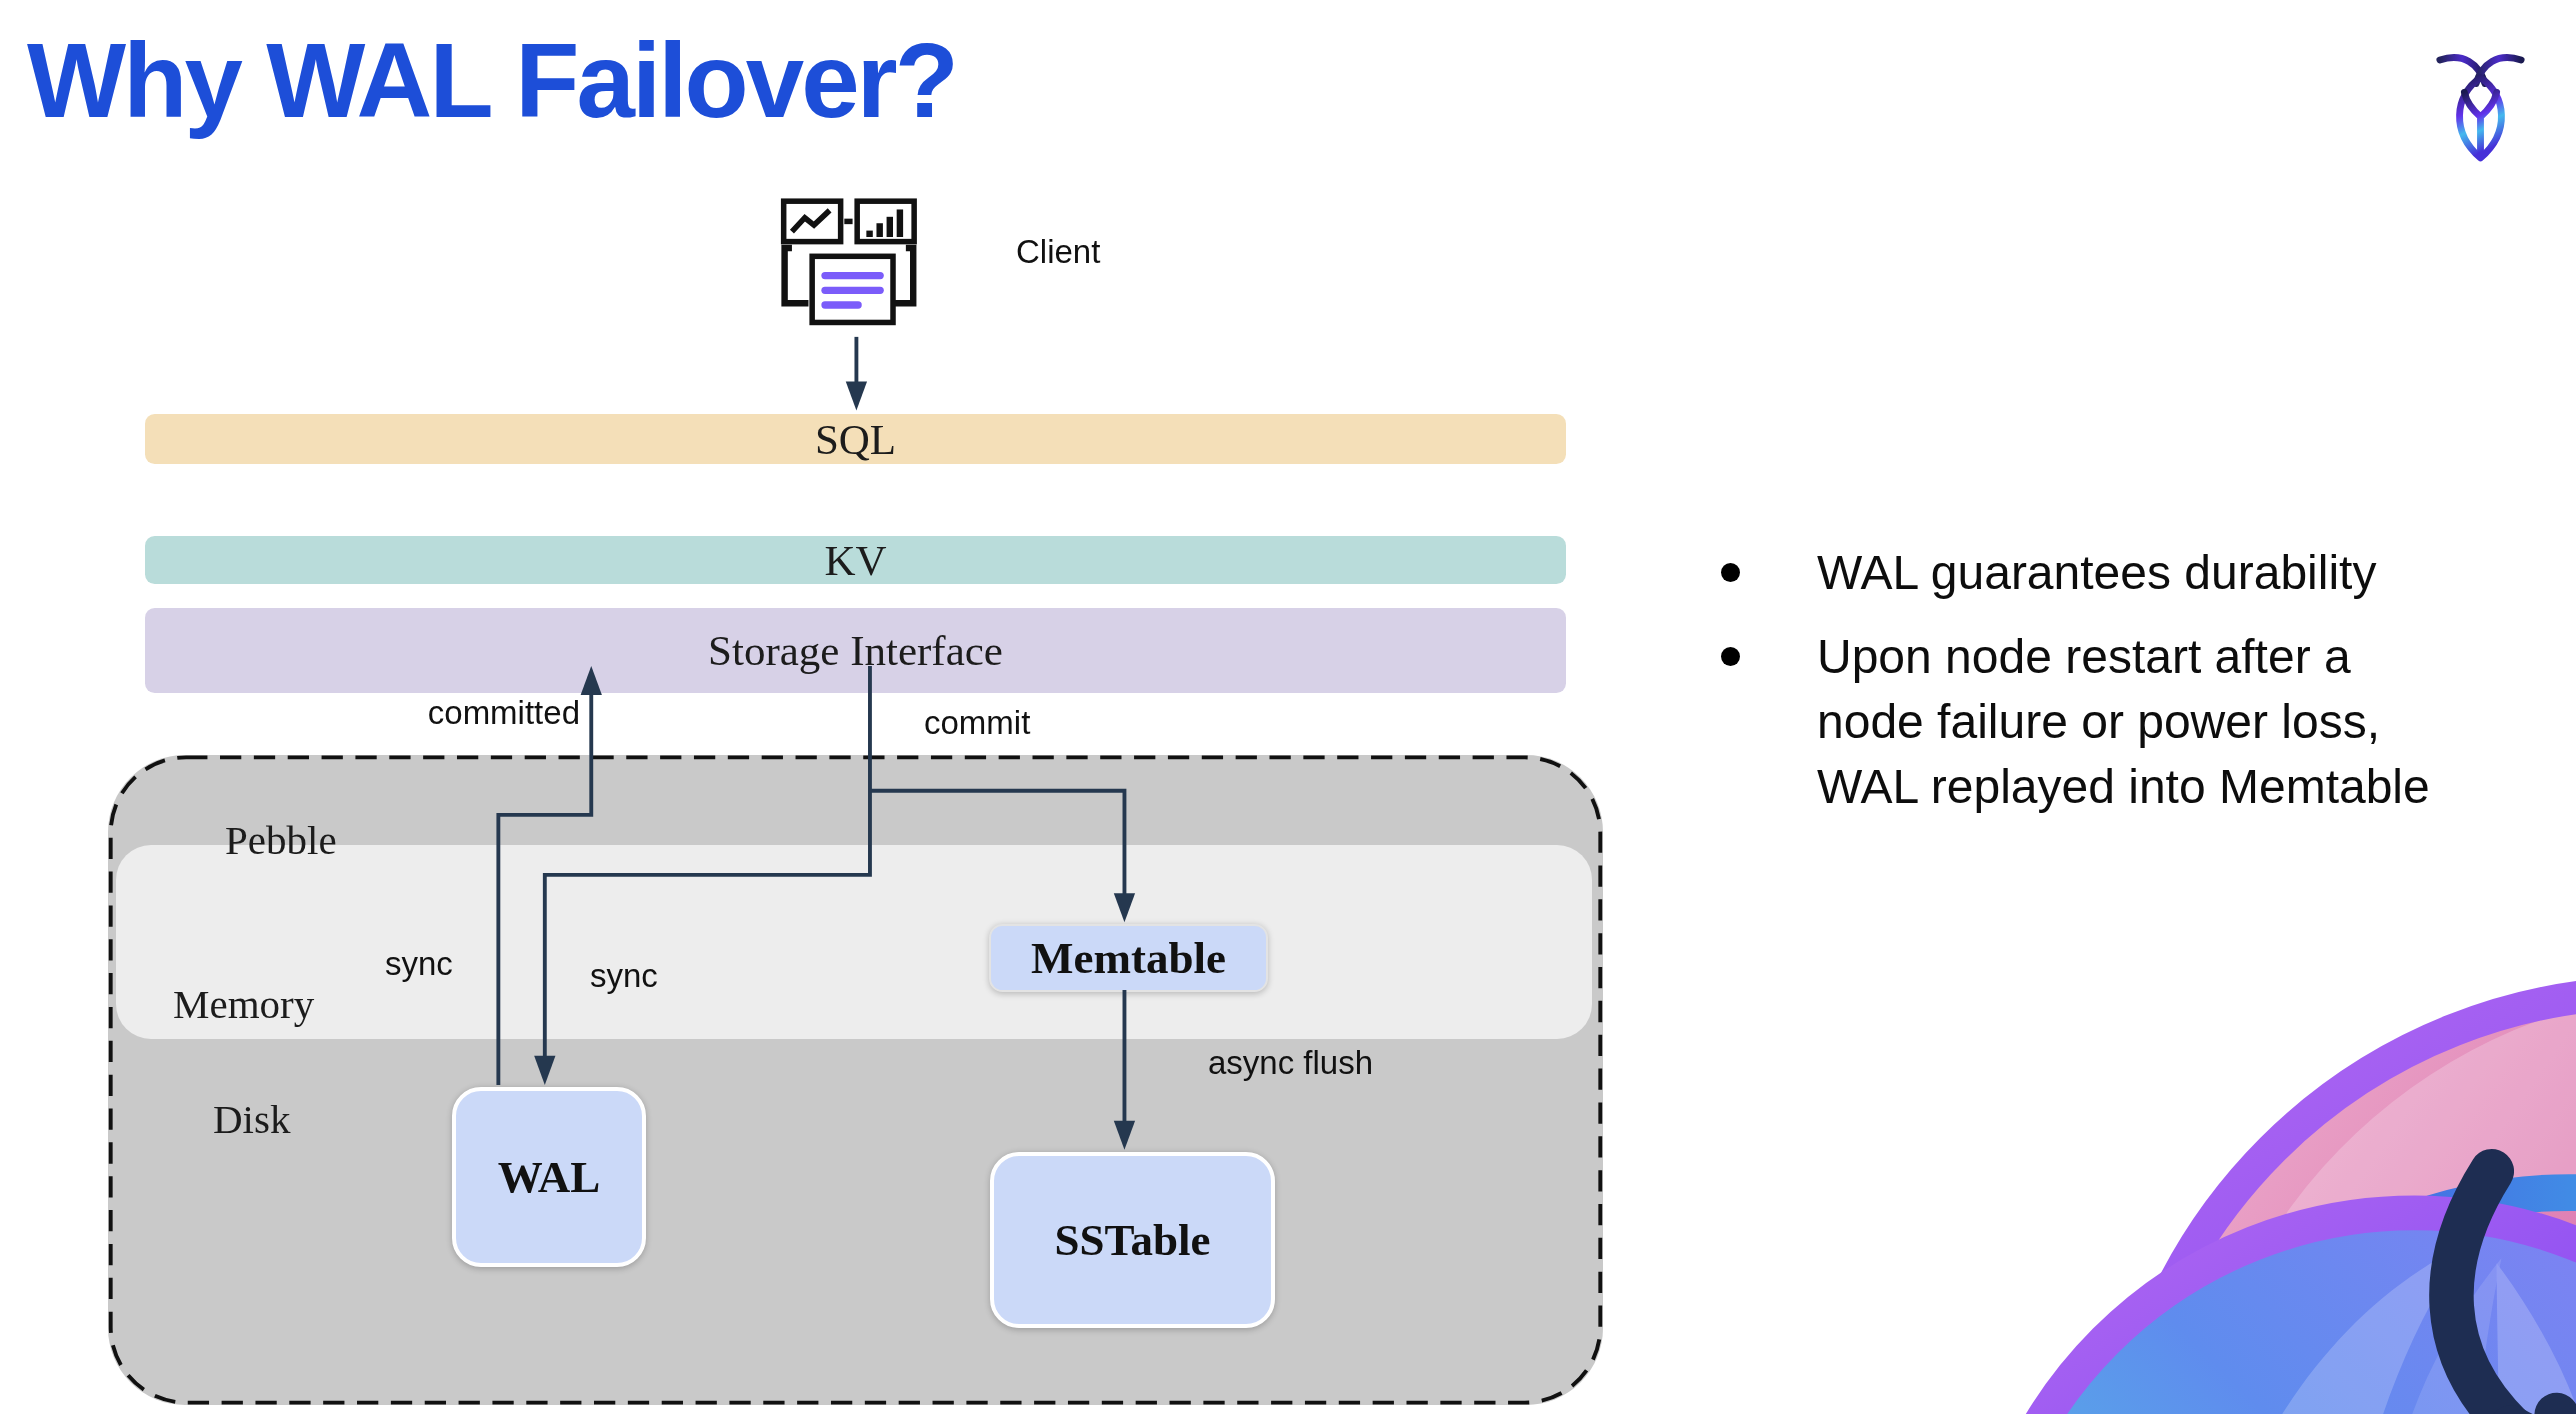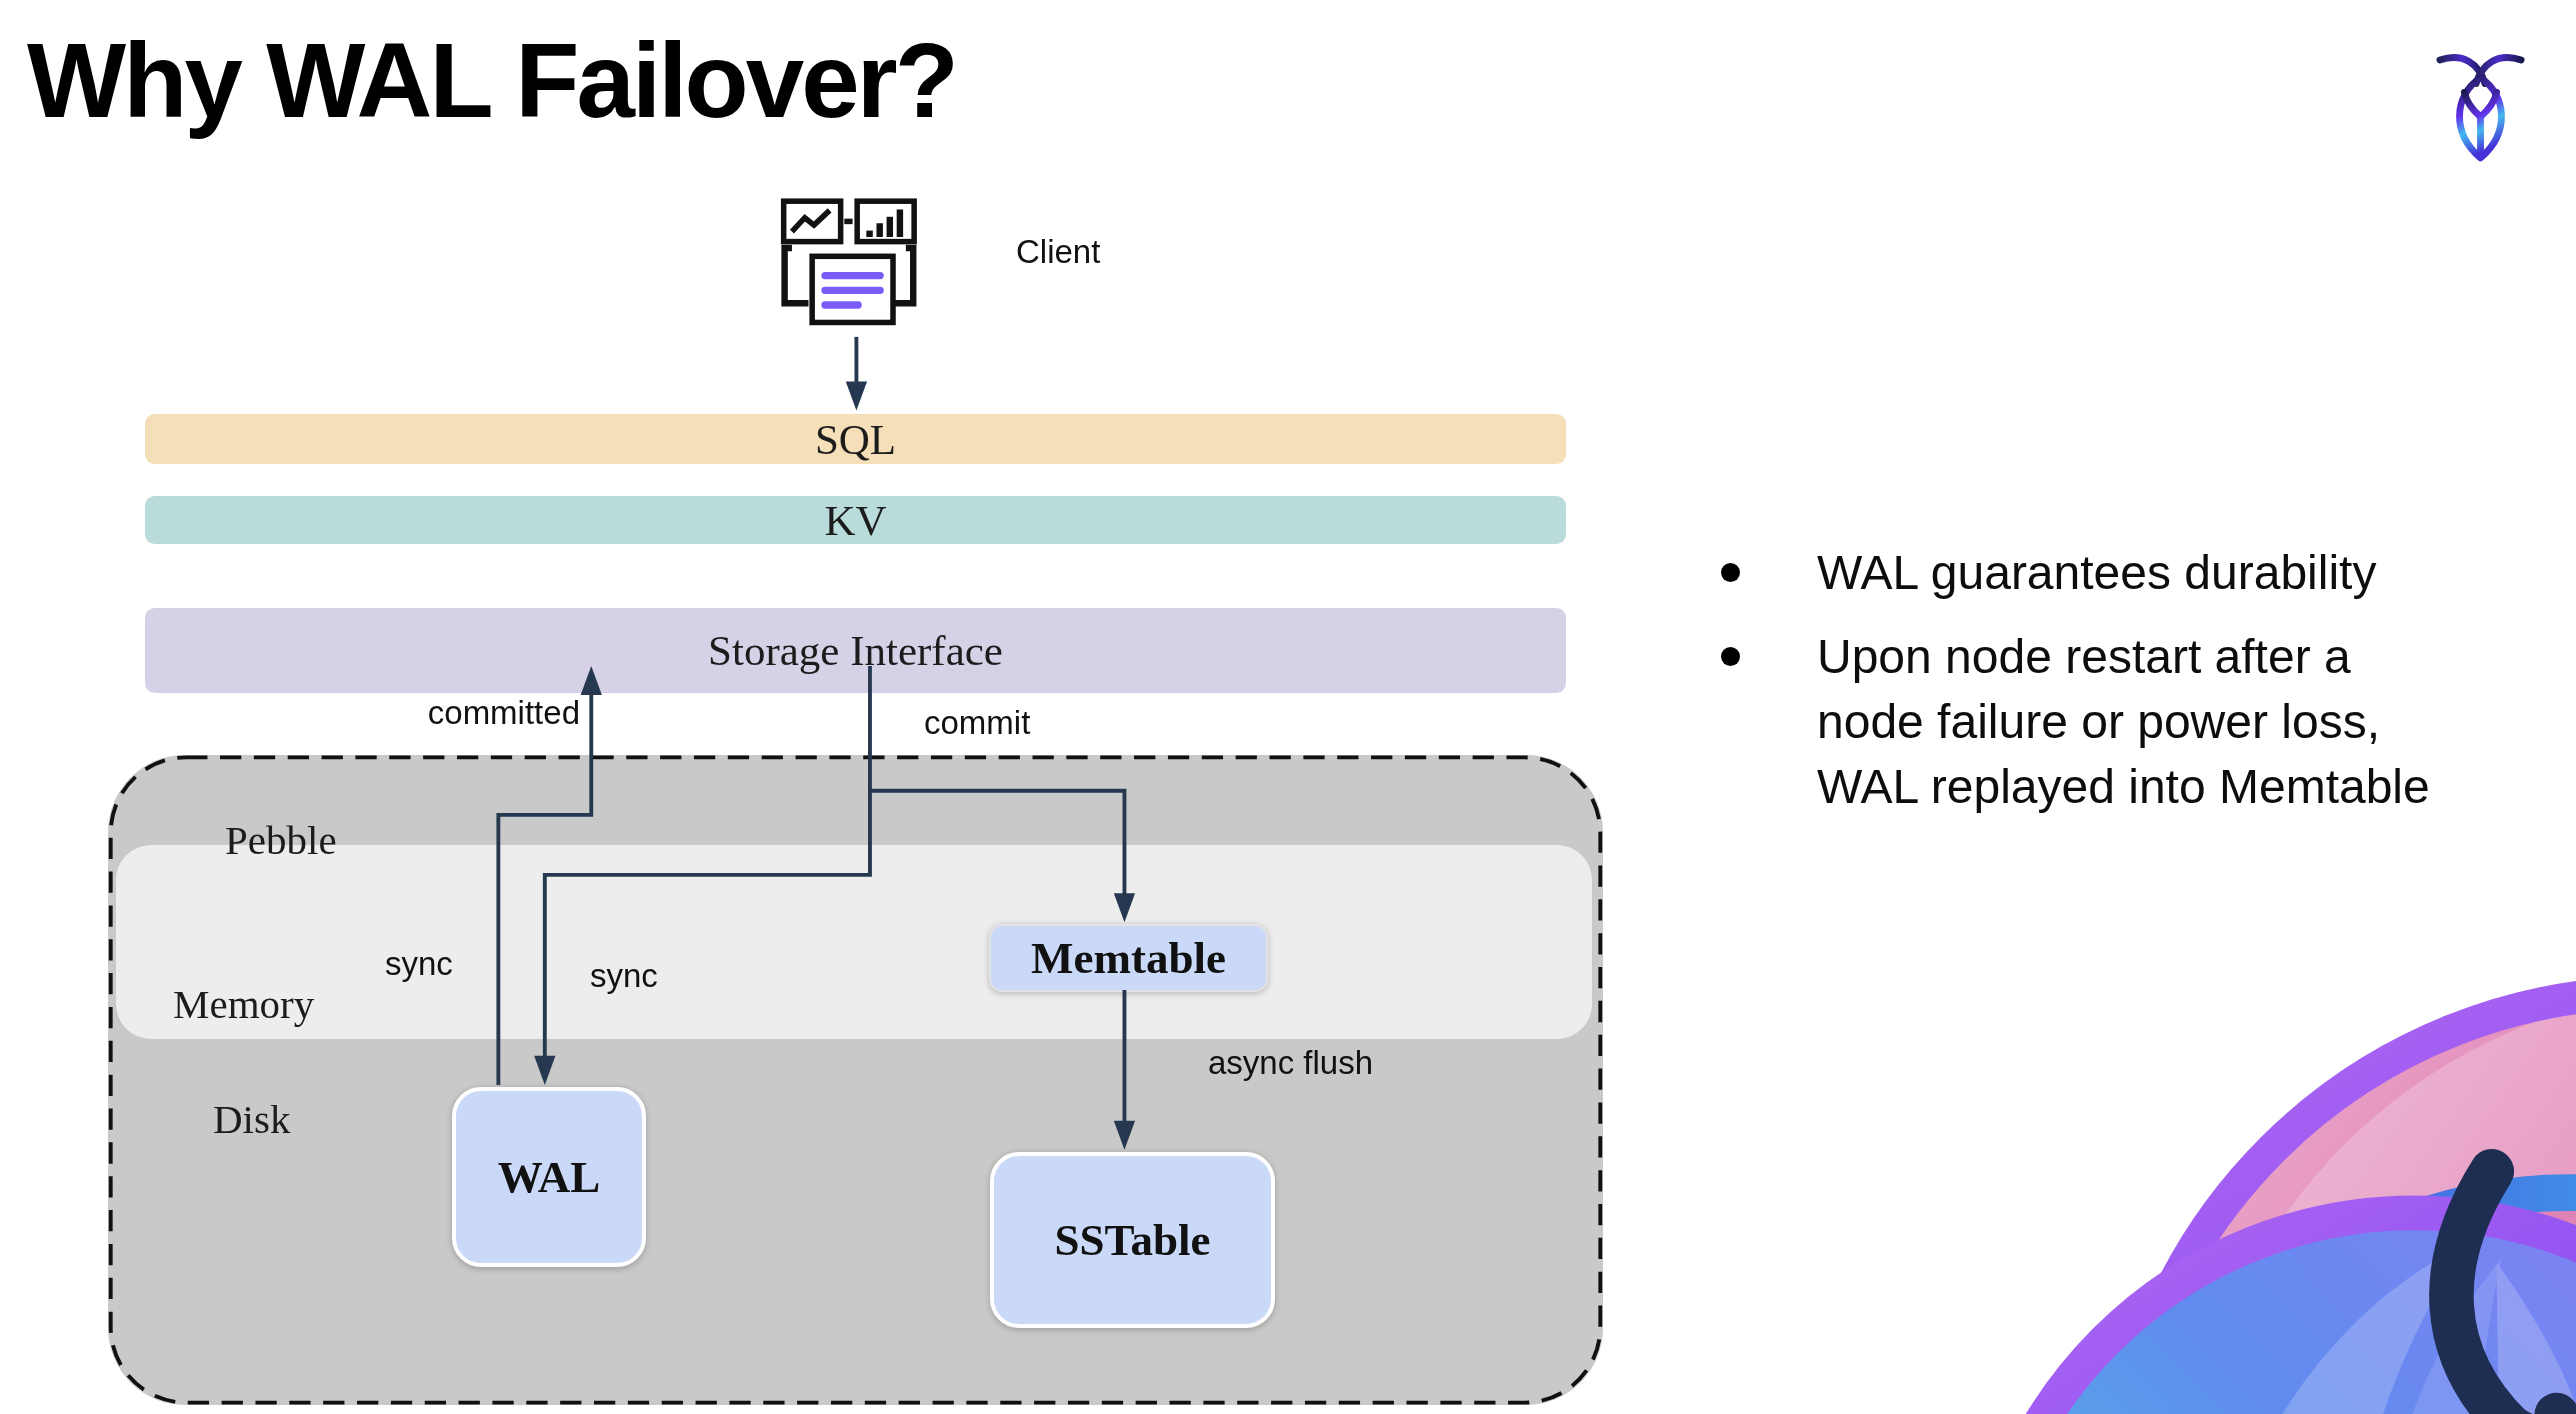--- a/index.html
+++ b/index.html
@@ -4,30 +4,30 @@
 <style>
   html,body{margin:0;padding:0;}
   body{
     width:2576px;height:1415px;position:relative;overflow:hidden;
     background:#ffffff;font-family:"Liberation Sans",sans-serif;color:#111;
   }
   .abs{position:absolute;}
   
   .title{
     left:27px;top:21px;font-size:105px;font-weight:bold;letter-spacing:-2.9px;
-    color:#000000;font-family:"Liberation Sans",sans-serif;text-align:center;
+    color:#1d4ed8;font-family:"Liberation Sans",sans-serif;text-align:center;
   }
   
   .bar{
     left:145px;width:1421px;border-radius:9.7px;
     display:flex;align-items:center;justify-content:center;
     font-family:"Liberation Serif",serif;font-size:43px;color:#1c1c1c;
   }
   .bar.sql{top:414px;height:50px;background:var(--sql-bar,#f4dfb8);text-align:center;}
-  .bar.kv{top:496px;height:48px;background:var(--kv-bar,#b9dcda);}
+  .bar.kv{top:536px;height:48px;background:var(--kv-bar,#b9dcda);}
   .bar.storage{top:608px;height:85px;background:var(--storage-bar,#d7d1e7);}
   
   .pebble{
     left:108px;top:755px;width:1495px;height:650px;border-radius:77px;
     background:var(--pebble-bg,#c9c9c9);
   }
   .memband{
     left:116px;top:845px;width:1476px;height:194px;border-radius:35px;
     background:var(--memory-bg,#ededed);
   }

